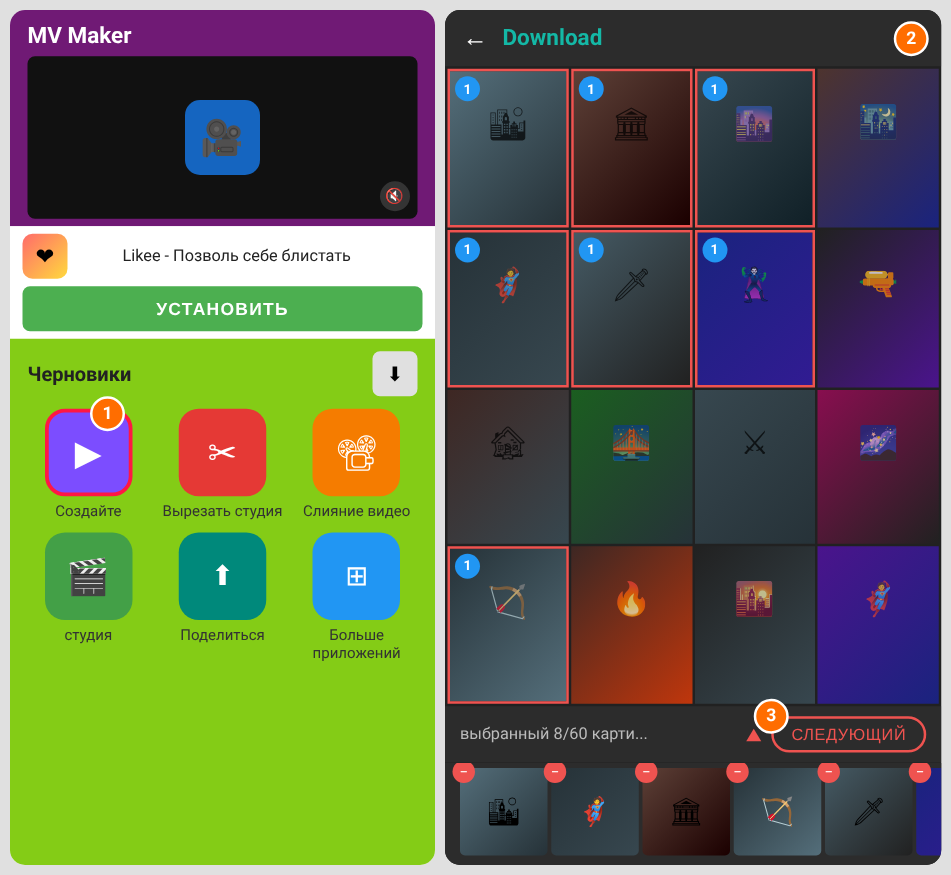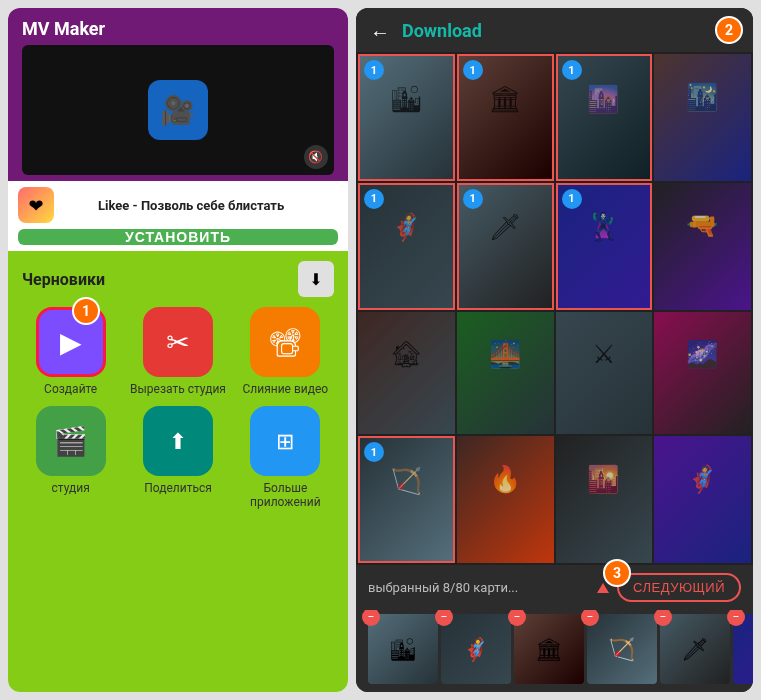--- a/index.html
+++ b/index.html
@@ -81,30 +81,31 @@
       width: 36px;
       height: 36px;
       border-radius: 8px;
       background: linear-gradient(135deg, #ff6b6b, #ffd93d);
       display: flex;
       align-items: center;
       justify-content: center;
       font-size: 18px;
     }
     .ad-text { flex: 1; }
-    .ad-name { font-size: 13px; font-weight: bold; color: #222; padding-left: 36px; }
+    .ad-name { font-size: 13px; font-weight: normal; color: #222; padding-left: 36px; }
     .ad-label-stars { display: flex; align-items: center; gap: 4px; }
     .ad-label { font-size: 11px; color: #888; background: #e0e0e0; padding: 1px 5px; border-radius: 3px; }
     .stars { color: #ffa000; font-size: 12px; }
     .install-btn {
       background: #4caf50;
       color: #fff;
       border: none;
       width: calc(100% - 20px);
       margin: 0 10px 6px;
+      padding: 10px;
       border-radius: 6px;
       font-size: 14px;
       font-weight: bold;
       letter-spacing: 1px;
       cursor: pointer;
       text-align: center;
     }
 
     .drafts-section {
       background: #84cc16;
@@ -534,21 +535,21 @@
     </div>
     <div class="photo-cell p16">
       <div class="thumb-content">
           <span class="thumb-figure">🦸</span>
         </div>
     </div>
 
   </div>
 
   <div class="bottom-bar">
-    <span class="selected-count-text">выбранный 8/80 карти...</span>
+    <span class="selected-count-text">выбранный 8/60 карти...</span>
     <div class="triangle-up"></div>
     <div class="step-badge-3-wrap">
       <div class="step-badge-3">3</div>
       <button class="next-btn">СЛЕДУЮЩИЙ</button>
     </div>
   </div>
 
   <div class="selected-thumbs-row">
 
     <div class="sel-thumb">

